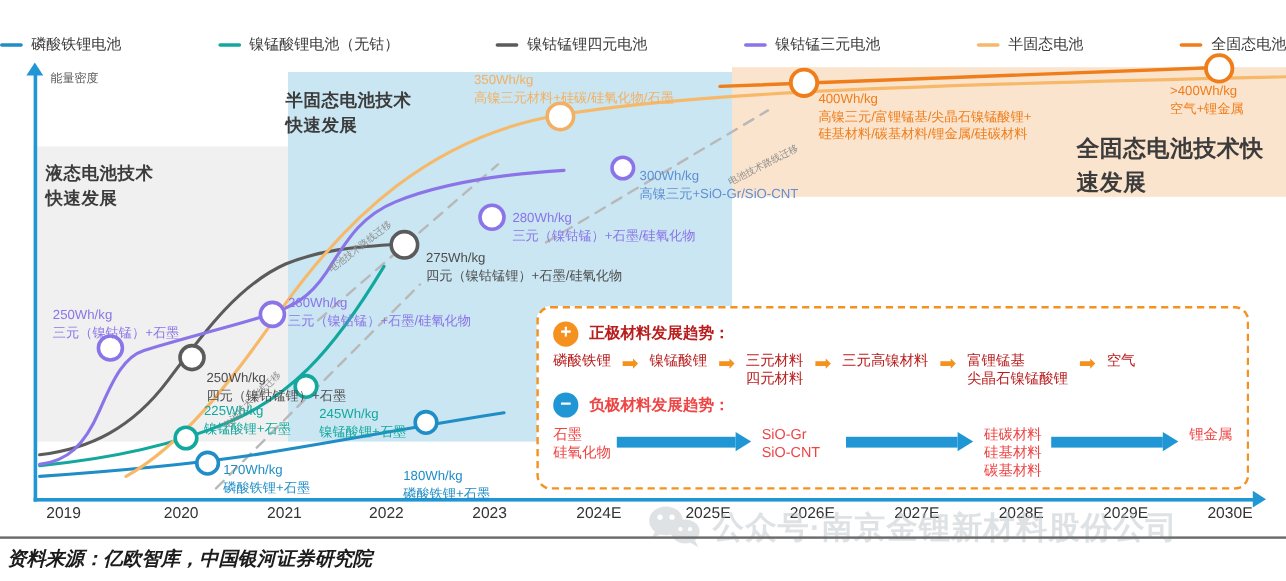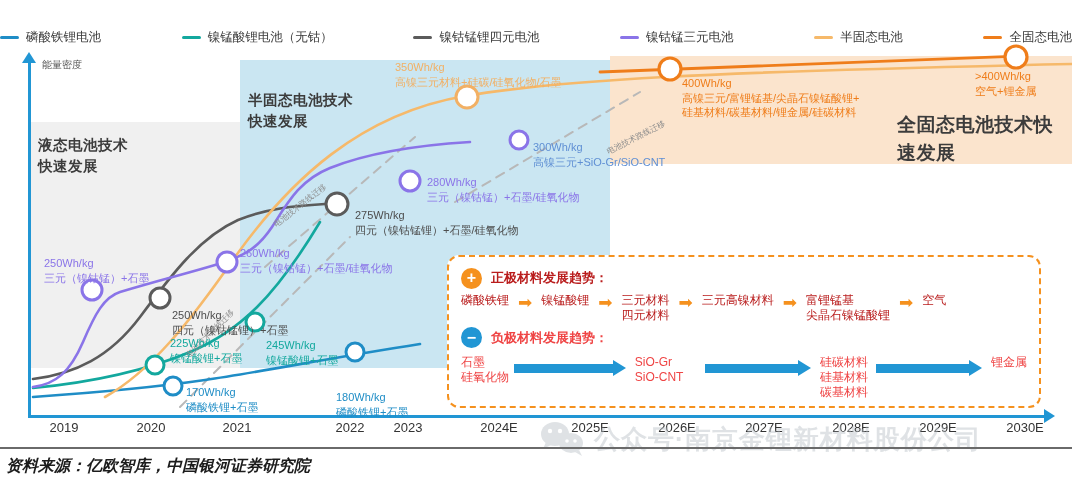--- a/index.html
+++ b/index.html
@@ -170,21 +170,21 @@
 
     <div class="band band-liquid"></div>
     <div class="band band-semi"></div>
     <div class="band band-solid"></div>
     <div class="band band-solid-lbl"></div>
 
     <div class="band-text" style="left:38px; top:83px;">
       <span>液态电池技术</span><br>
       <span>快速发展</span>
     </div>
-    <div class="band-text" style="left:248px; top:22px;margin-top:16px;">
+    <div class="band-text" style="left:238px; top:22px;">
       <span>半固态电池技术</span><br>
       <span>快速发展</span>
     </div>
     <div class="band-text" style="left:897px; top:59px; font-size:19px;">
       <span>全固态电池技术快速发展</span>
     </div>
 
     <div class="axis-y"></div>
     <div class="axis-y-head"></div>
     <div class="axis-x"></div>
@@ -355,24 +355,24 @@
         </span>
         <span class="mat-cell neg-color" style="margin-left:9px;">
           <span>锂金属</span>
         </span>
       </div>
 
     </div>
   </div>
 
   <div class="xticks">
-    <div class="xtick" style="left:64px;">2019</div>
+    <div class="xtick" style="left:53px;">2019</div>
     <div class="xtick" style="left:151px;">2020</div>
     <div class="xtick" style="left:237px;">2021</div>
-    <div class="xtick" style="left:322px;margin-left:28px;">2022</div>
+    <div class="xtick" style="left:322px;">2022</div>
     <div class="xtick" style="left:408px;">2023</div>
     <div class="xtick" style="left:499px;">2024E</div>
     <div class="xtick" style="left:590px;">2025E</div>
     <div class="xtick" style="left:677px;">2026E</div>
     <div class="xtick" style="left:764px;">2027E</div>
     <div class="xtick" style="left:851px;">2028E</div>
     <div class="xtick" style="left:938px;">2029E</div>
     <div class="xtick" style="left:1025px;">2030E</div>
   </div>
 

